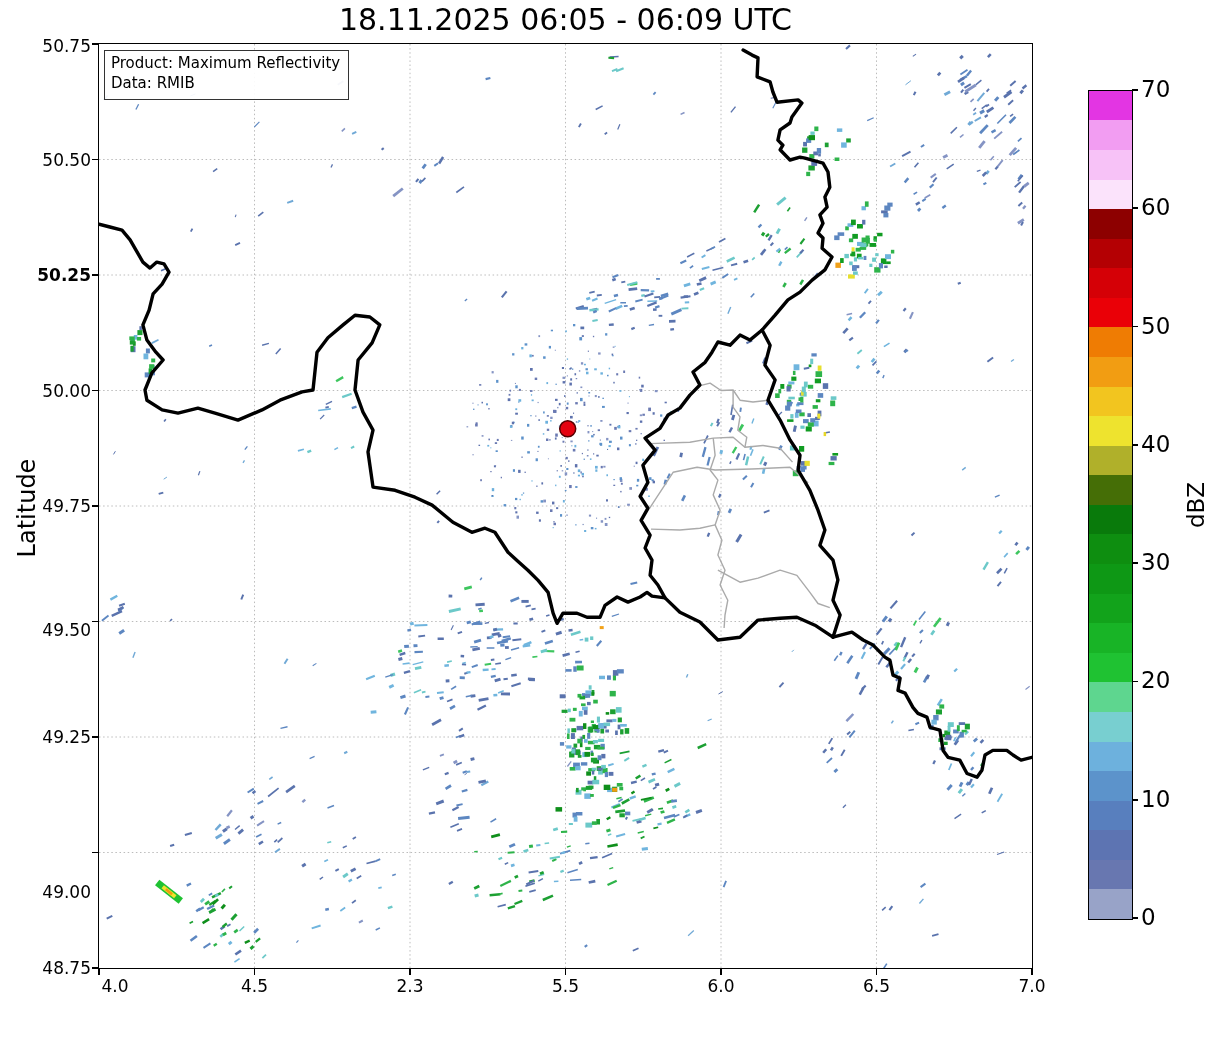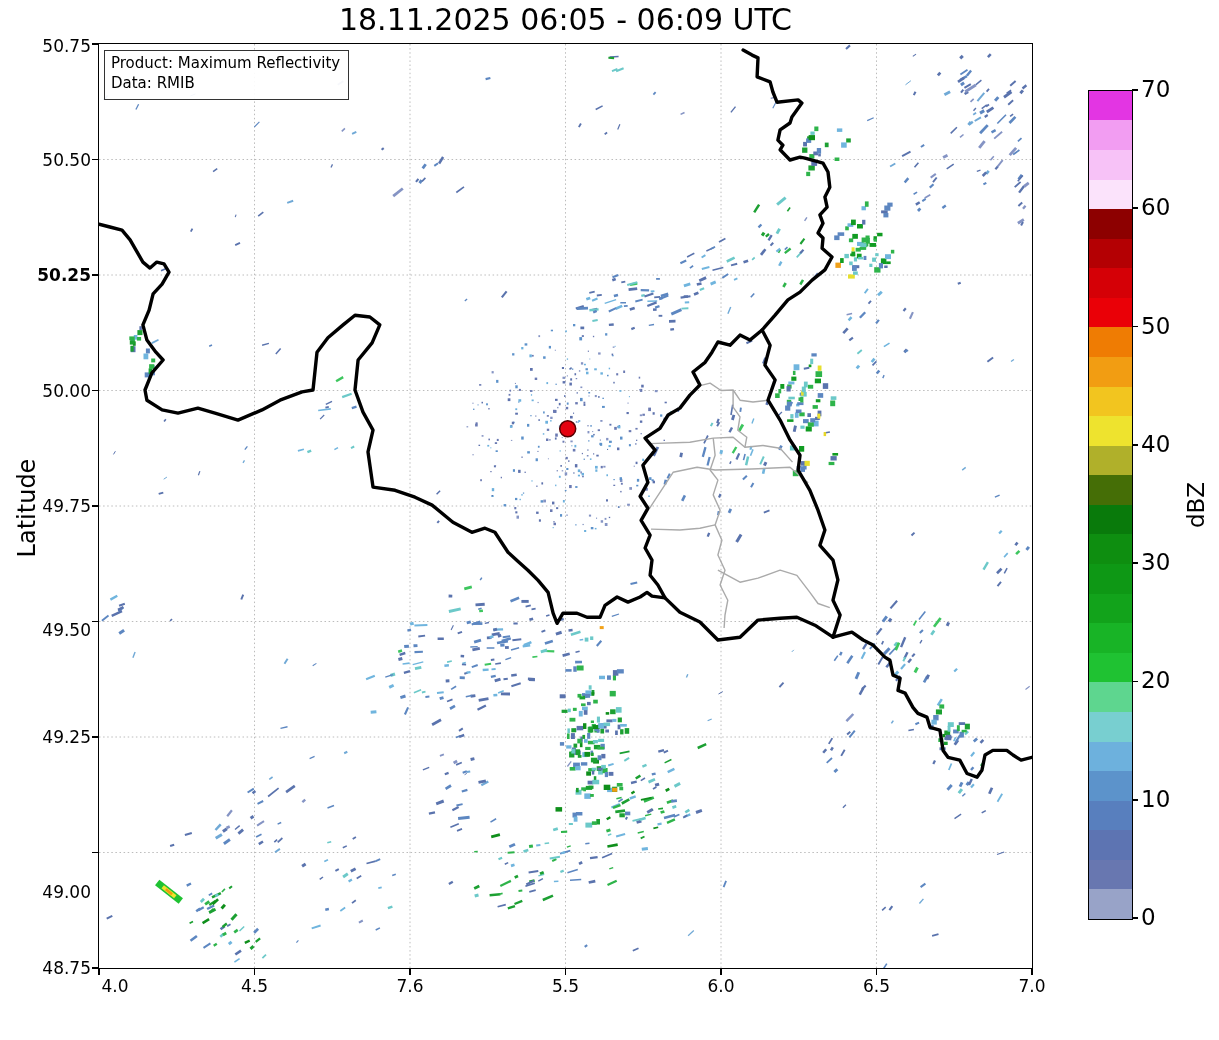--- a/index.html
+++ b/index.html
@@ -1477,21 +1477,21 @@
       <div class="cbseg" style="background: rgb(247, 194, 247);"></div>
       <div class="cbseg" style="background: rgb(242, 157, 242);"></div>
       <div class="cbseg" style="background: rgb(227, 53, 227);"></div>
     </div>
   <div id="cblabel">dBZ</div>
 <div class="tickmark" style="left: 98.2px; top: 969px; width: 1.6px; height: 6px;"></div>
     <div class="xticklab" style="left: 80px; top: 976px;">4.0</div>
     <div class="tickmark" style="left: 253.7px; top: 969px; width: 1.6px; height: 6px;"></div>
     <div class="xticklab" style="left: 219.5px; top: 976px; text-align: center;">4.5</div>
     <div class="tickmark" style="left: 409.2px; top: 969px; width: 1.6px; height: 6px;"></div>
-    <div class="xticklab" style="left: 375px; top: 976px;">7.6</div>
+    <div class="xticklab" style="left: 375px; top: 976px;">2.3</div>
     <div class="tickmark" style="left: 564.7px; top: 969px; width: 1.6px; height: 6px;"></div>
     <div class="xticklab" style="left: 530.5px; top: 976px;">5.5</div>
     <div class="tickmark" style="left: 720.2px; top: 969px; width: 1.6px; height: 6px;"></div>
     <div class="xticklab" style="left: 686px; top: 976px;">6.0</div>
     <div class="tickmark" style="left: 875.7px; top: 969px; width: 1.6px; height: 6px;"></div>
     <div class="xticklab" style="left: 841.5px; top: 976px;">6.5</div>
     <div class="tickmark" style="left: 1031.2px; top: 969px; width: 1.6px; height: 6px;"></div>
     <div class="xticklab" style="left: 997px; top: 976px;">7.0</div>
     <div class="tickmark" style="left: 92px; top: 967.2px; width: 6px; height: 1.6px;"></div>
     <div class="yticklab" style="left: 31px; top: 958px;">48.75</div>

